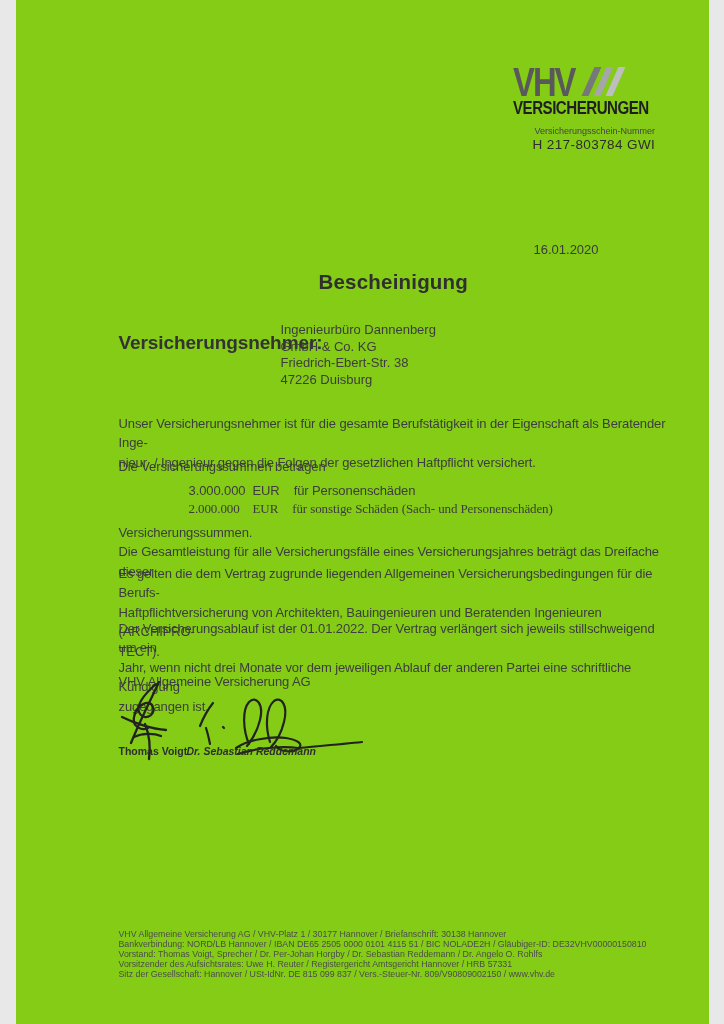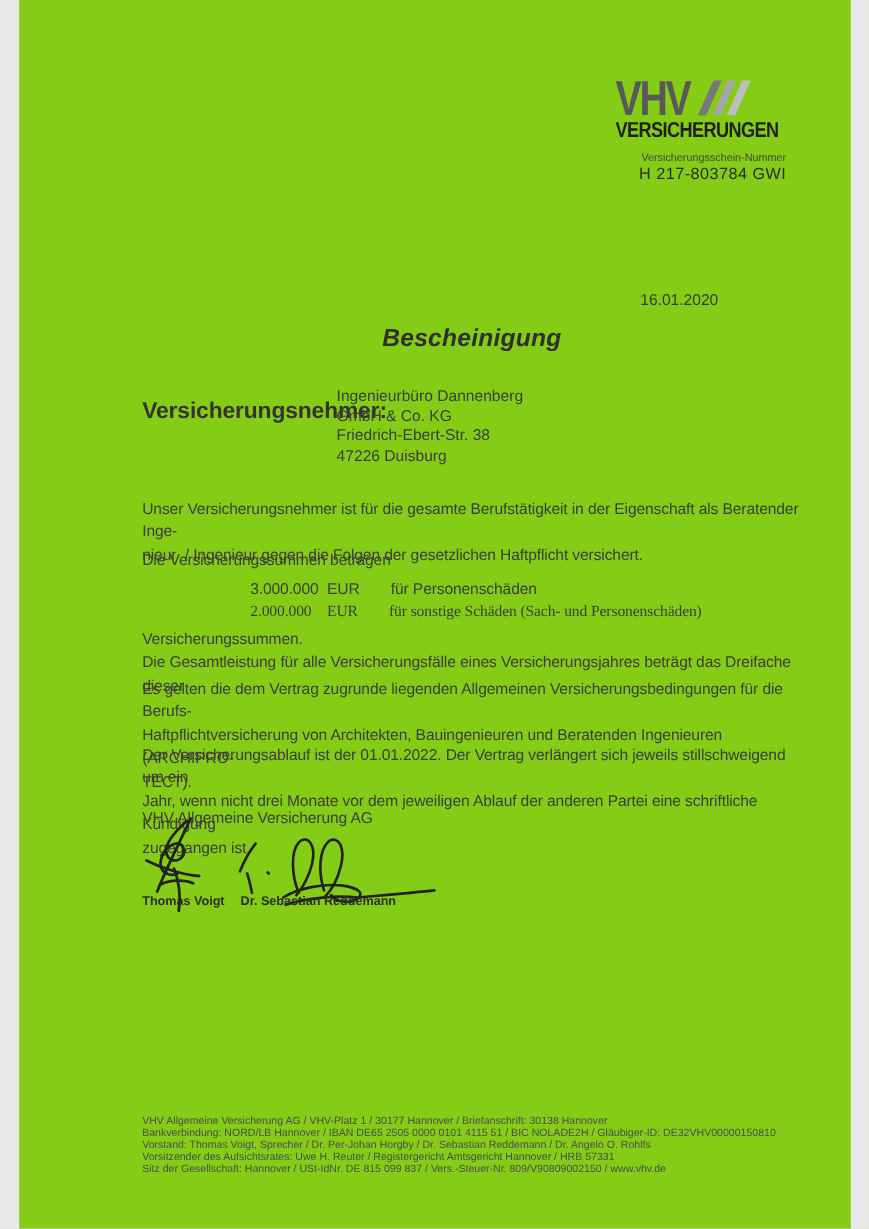--- a/index.html
+++ b/index.html
@@ -25,46 +25,46 @@
   .logo-sub {
     font-weight:bold; font-size:18px; line-height:18px;
     color:#1f1f1f; letter-spacing:-0.6px; margin-top:-1px;
     transform:scaleX(0.84); transform-origin:left top;
     white-space:nowrap;
   }
   
   .psn-label { position:absolute; left:519px; top:126px; font-size:9px; color:#444; }
   .psn-value { position:absolute; left:517px; top:137px; font-size:13.5px; color:#2d2d2d; letter-spacing:0.4px; }
   .doc-date  { position:absolute; left:518px; top:242px; font-size:13px; color:#3a3a3a; }
-  .doc-title { position:absolute; left:303px; top:270px; font-size:20.5px; font-weight:bold; color:#2f2f2f; letter-spacing:0.2px;font-style:italic; }
+  .doc-title { position:absolute; left:303px; top:270px; font-size:20.5px; font-weight:bold; color:#2f2f2f; letter-spacing:0.2px; }
   
   .vn-label { position:absolute; left:103px; top:332px; font-size:19px; font-weight:bold; color:#333; letter-spacing:-0.1px; }
   .vn-address { position:absolute; left:265px; top:322px; font-size:13px; line-height:16.5px; color:#3d3d3d; }
   
   .para { position:absolute; left:103px; width:548px; font-size:13px; line-height:19.4px; color:#3d3d3d; letter-spacing:-0.1px; }
   .para .line { white-space:pre-wrap; }
   .p-intro  { top:414px; }
   .p-sumsin { top:457px; }
   .p-total  { top:523px; }
   .p-cond   { top:564px; }
   .p-expiry { top:619px; }
   .p-company{ top:672px; }
   .sum-row { position:absolute; left:173px; display:flex; font-size:13px; color:#3d3d3d; letter-spacing:-0.1px; }
   .sum-row-1 { top:483px; }
   .sum-row-2 { top:501px;font-family:Liberation Serif, serif; }
-  .sum-amount { display:inline-block; width:56px; text-align:left;margin-left:20px; }
+  .sum-amount { display:inline-block; width:56px; text-align:left; }
   .sum-cur { margin-left:8px; }
-  .sum-desc { margin-left:26px; }
+  .sum-desc { margin-left:14px; }
   
   .sig { position:absolute; }
   .sig-1 { left:96px; top:681px; }
   .sig-2 { left:170px; top:696px; }
   .sig-name { position:absolute; top:745px; font-size:10.5px; font-weight:bold; color:#2e2e2e; }
   .sig-name-1 { left:103px; }
-  .sig-name-2 { left:185px; }
+  .sig-name-2 { left:171px;font-style:italic; }
   
   .footer { position:absolute; left:103px; top:929px; font-size:8.8px; line-height:10px; color:#4c4c4c; letter-spacing:0; }
   .footer .line { white-space:nowrap; }
 </style>
 </head>
 <body>
 
 <div class="page">
 
   <div class="logo-wrap">

